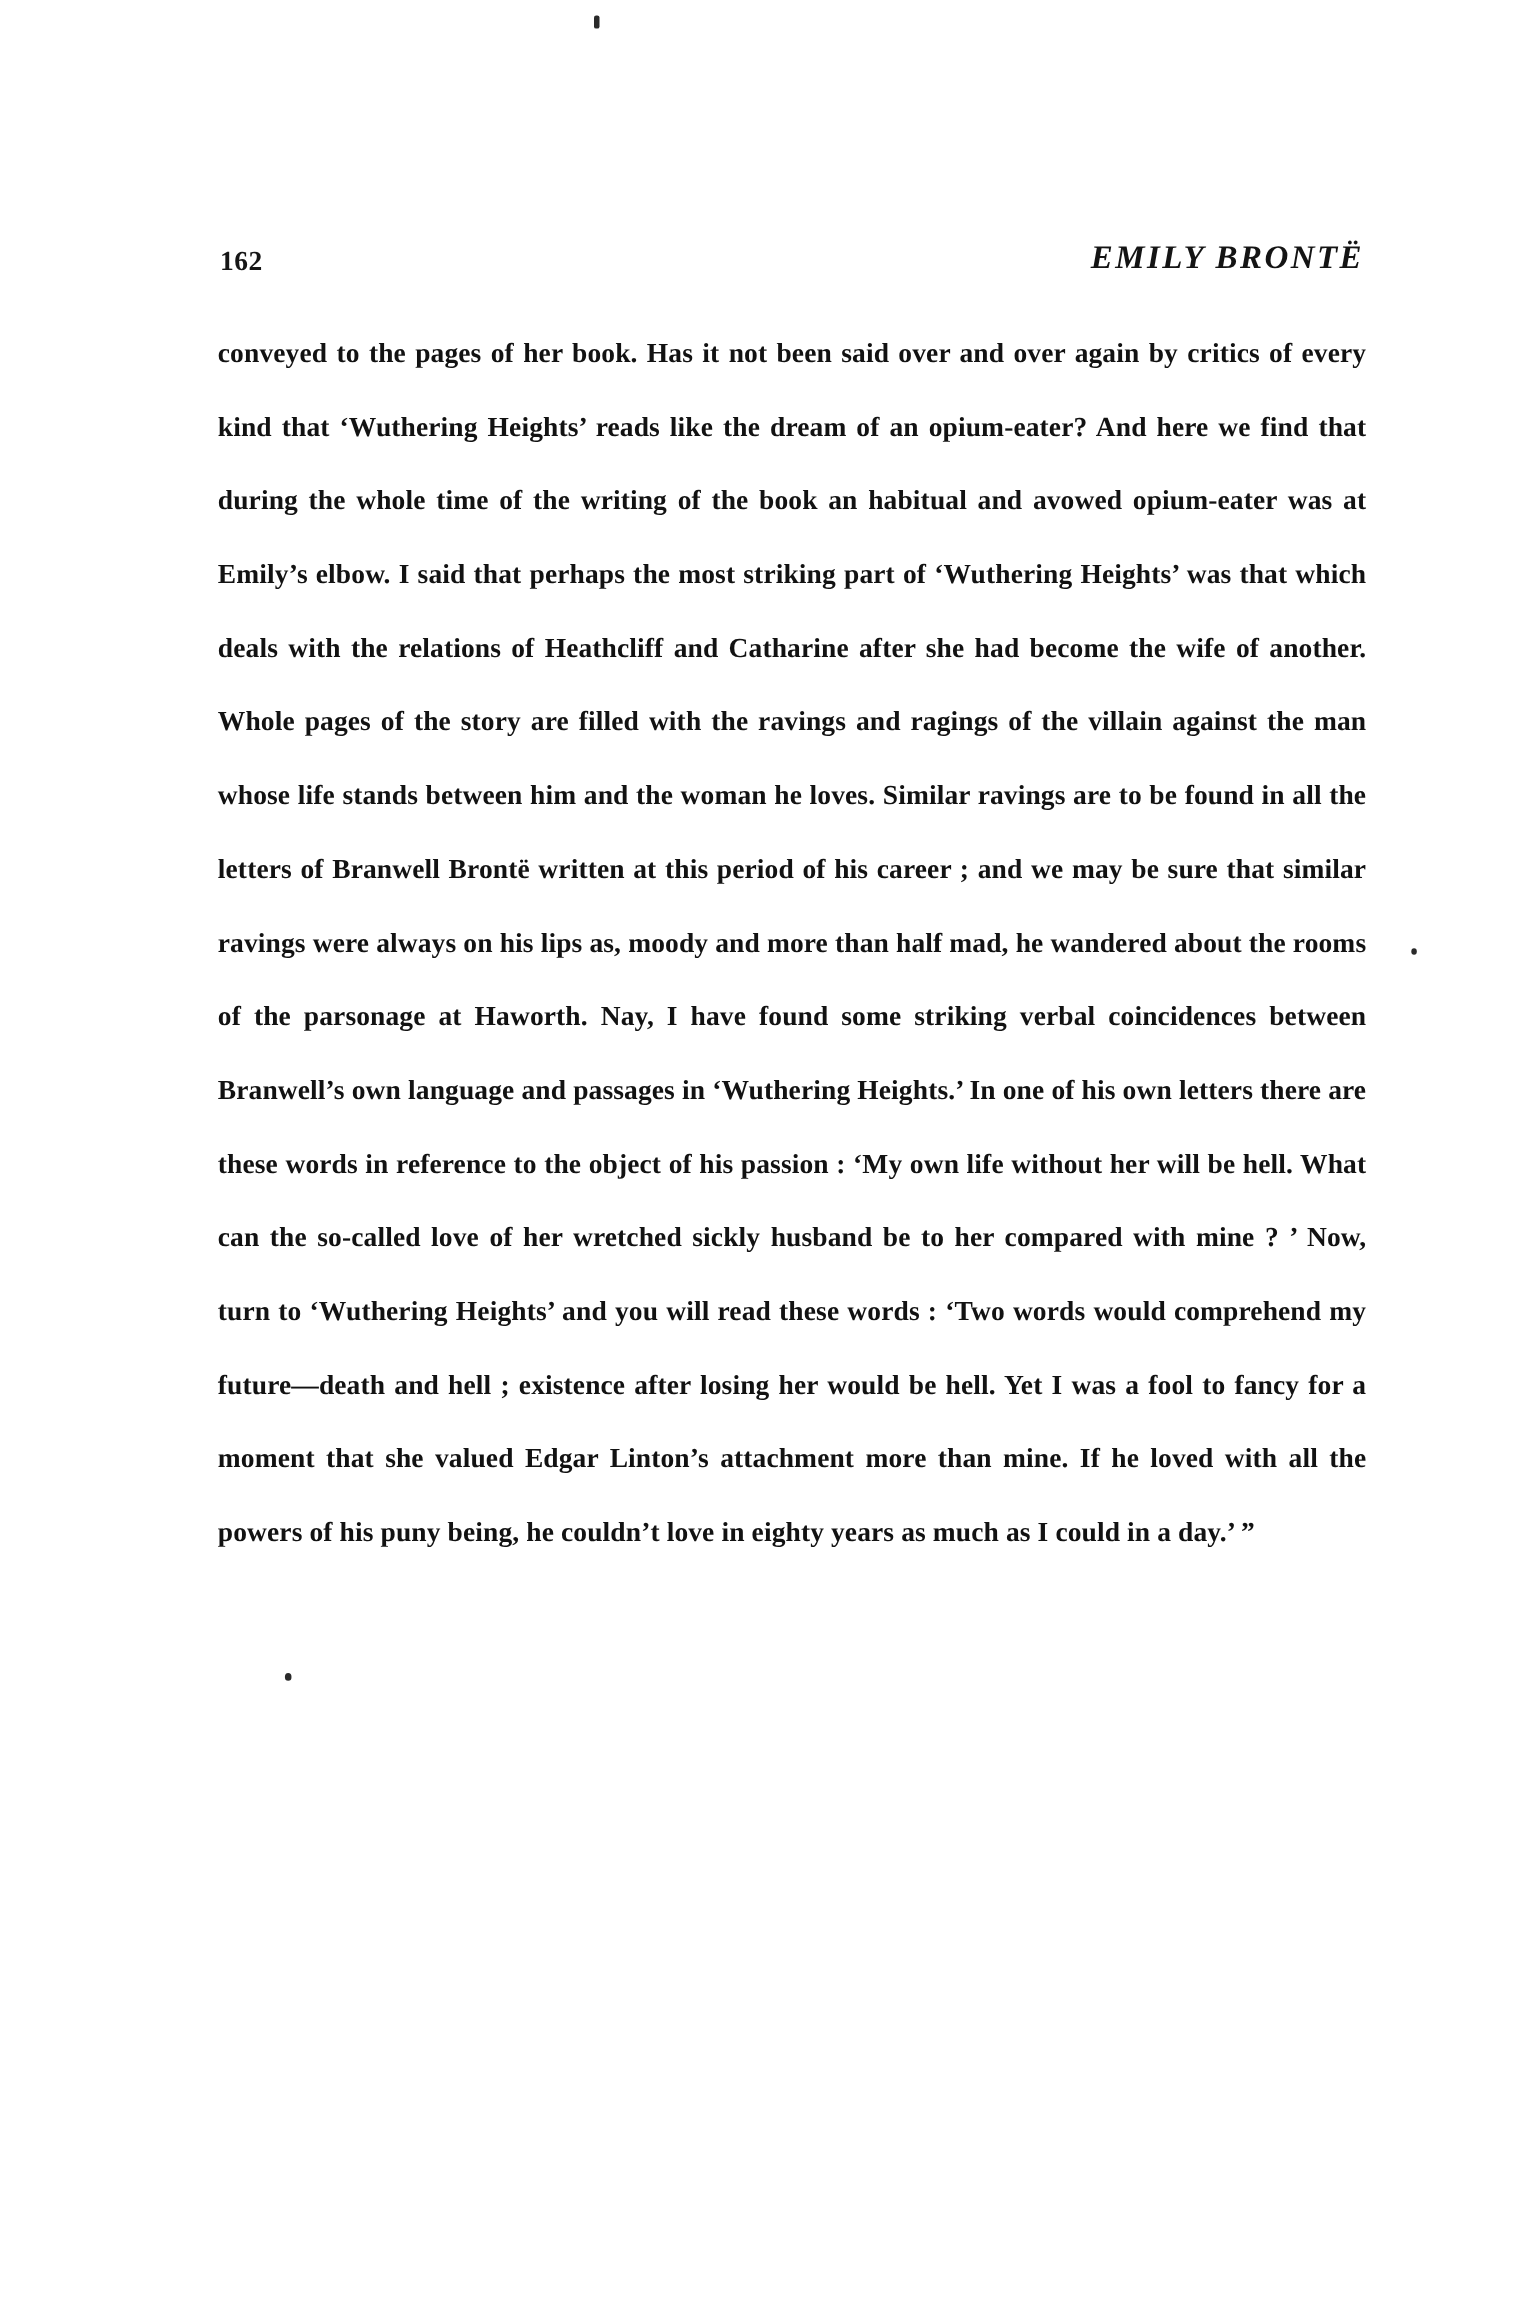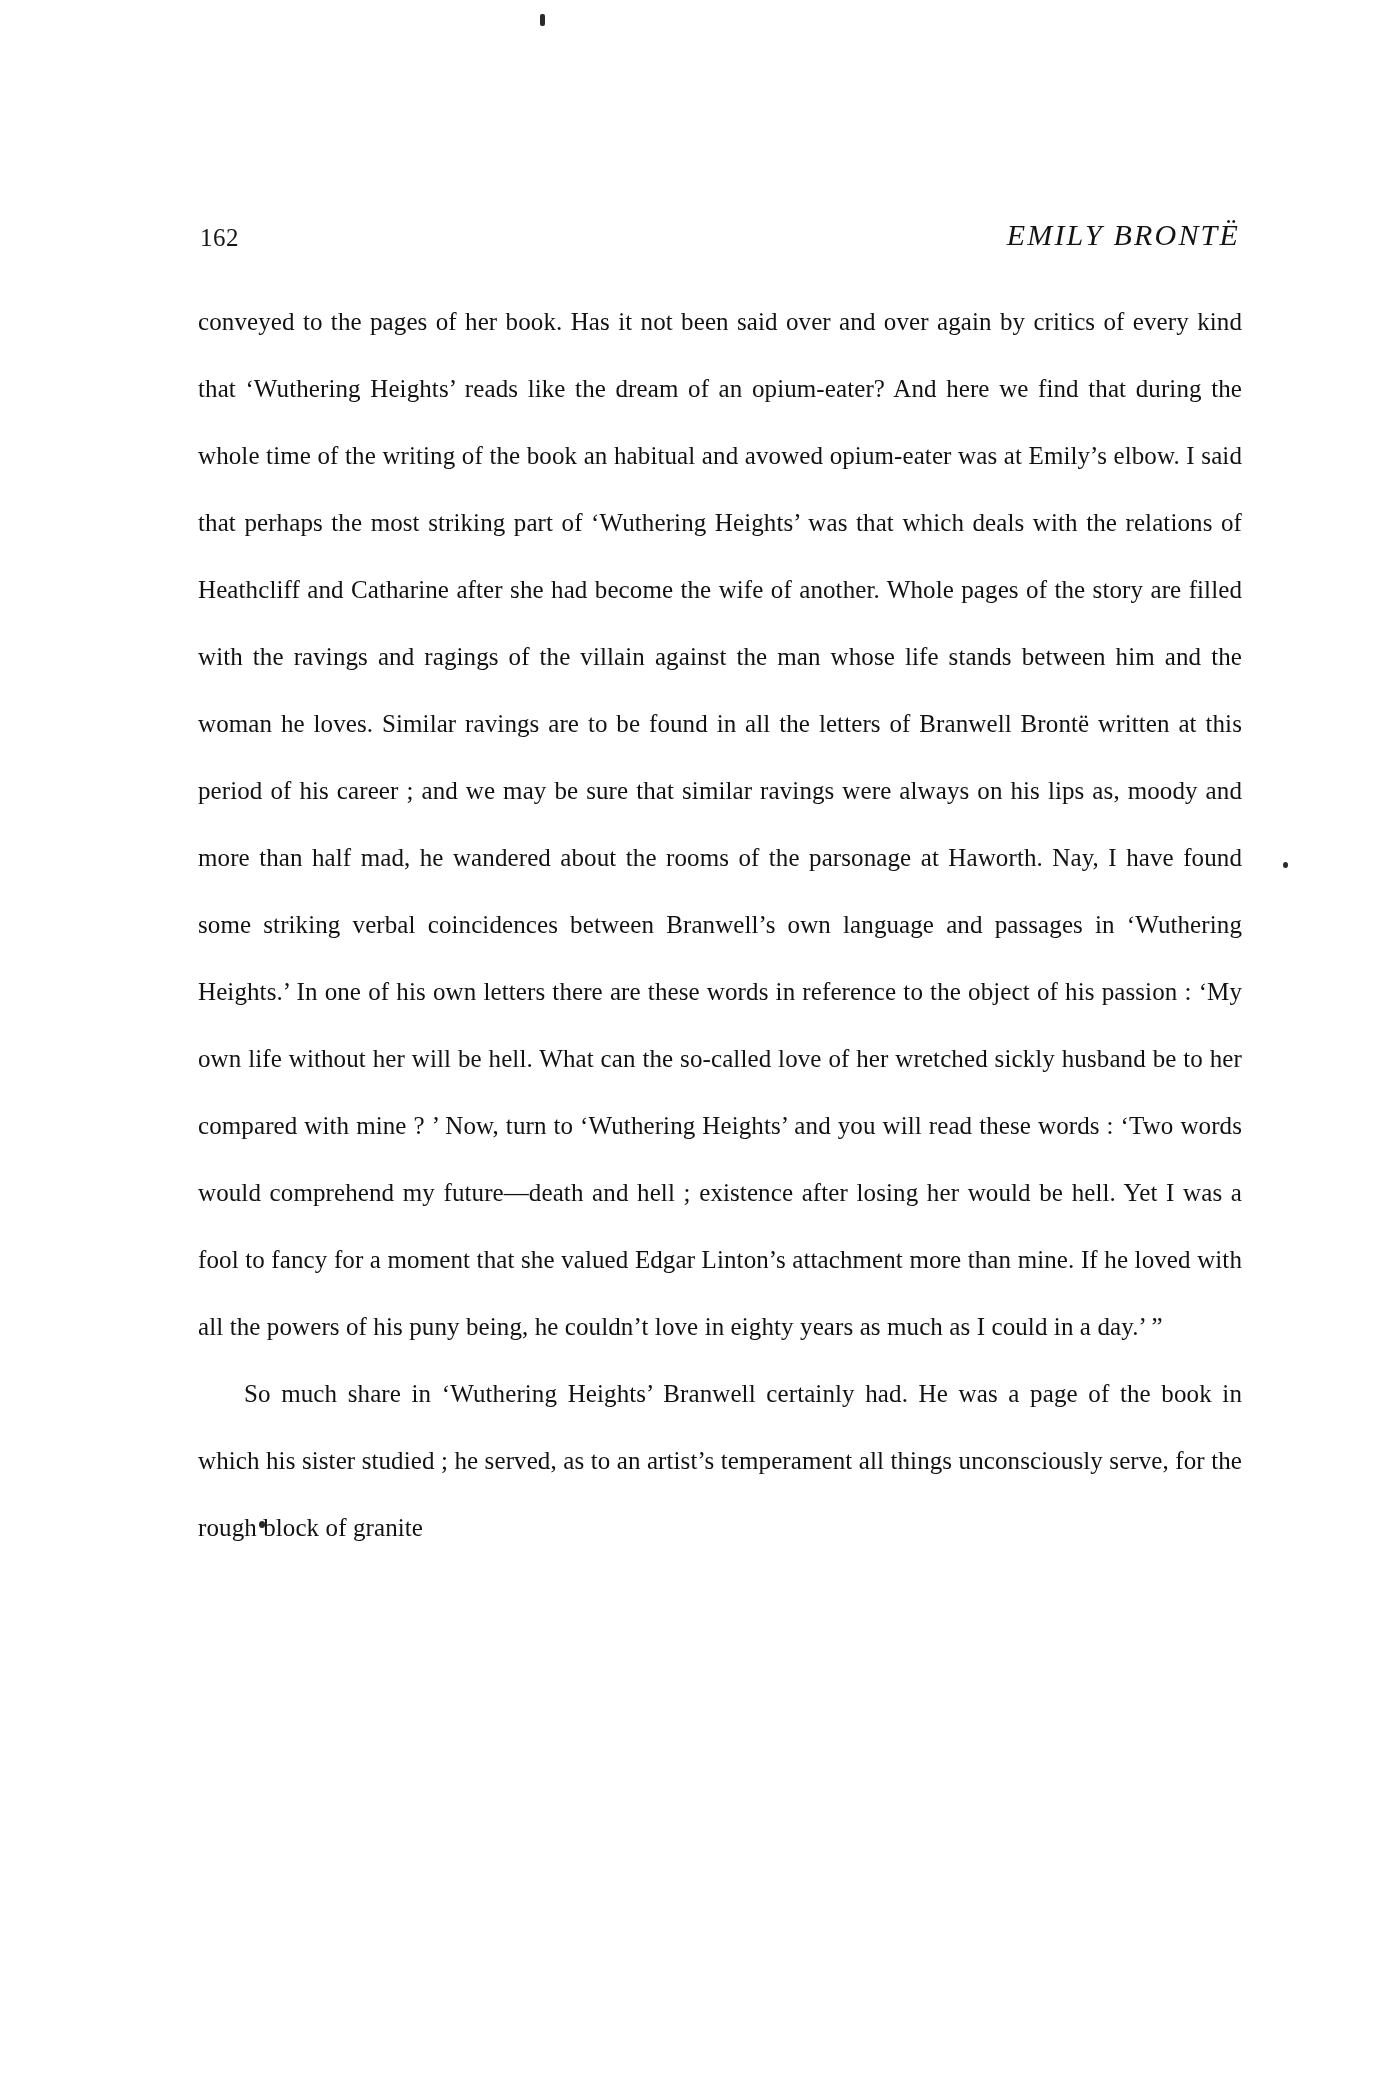--- a/index.html
+++ b/index.html
@@ -14,20 +14,21 @@
     color: #1a1a1a;
     position: relative;
     overflow: hidden;
   }
   .page {
     position: absolute;
     top: 0;
     left: 0;
     width: 1383px;
     height: 2089px;
+    font-weight: bold;
   }
   
   .running-head {
     position: absolute;
     top: 218px;
     left: 200px;
     width: 1040px;
     height: 40px;
   }
   .folio {
@@ -90,16 +91,15 @@
   <div class="speck right"></div>
   <div class="speck bottom"></div>
 
   <div class="running-head">
     <span class="folio">162</span>
     <span class="head-title">EMILY BRONTË</span>
   </div>
 
   <div class="body-text">
     <p>conveyed to the pages of her book.  Has it not been said over and over again by critics of every kind that ‘Wuthering Heights’ reads like the dream of an opium-eater?  And here we find that during the whole time of the writing of the book an habitual and avowed opium-eater was at Emily’s elbow.  I said that perhaps the most striking part of ‘Wuthering Heights’ was that which deals with the relations of Heathcliff and Catharine after she had become the wife of another.  Whole pages of the story are filled with the ravings and ragings of the villain against the man whose life stands between him and the woman he loves.  Similar ravings are to be found in all the letters of Branwell Brontë written at this period of his career ; and we may be sure that similar ravings were always on his lips as, moody and more than half mad, he wandered about the rooms of the parsonage at Haworth.  Nay, I have found some striking verbal coincidences between Branwell’s own language and passages in ‘Wuthering Heights.’  In one of his own letters there are these words in reference to the object of his passion : ‘My own life without her will be hell.  What can the so-called love of her wretched sickly husband be to her compared with mine ? ’  Now, turn to ‘Wuthering Heights’ and you will read these words : ‘Two words would comprehend my future—death and hell ; existence after losing her would be hell.  Yet I was a fool to fancy for a moment that she valued Edgar Linton’s attachment more than mine.  If he loved with all the powers of his puny being, he couldn’t love in eighty years as much as I could in a day.’ ”</p>
-    <p class="indent">So much share in ‘Wuthering Heights’ Branwell certainly had.  He was a page of the book in which his sister studied ; he served, as to an artist’s temperament all things unconsciously serve, for the rough block of granite</p>
   </div>
 
 </div>
 
 </body></html>

